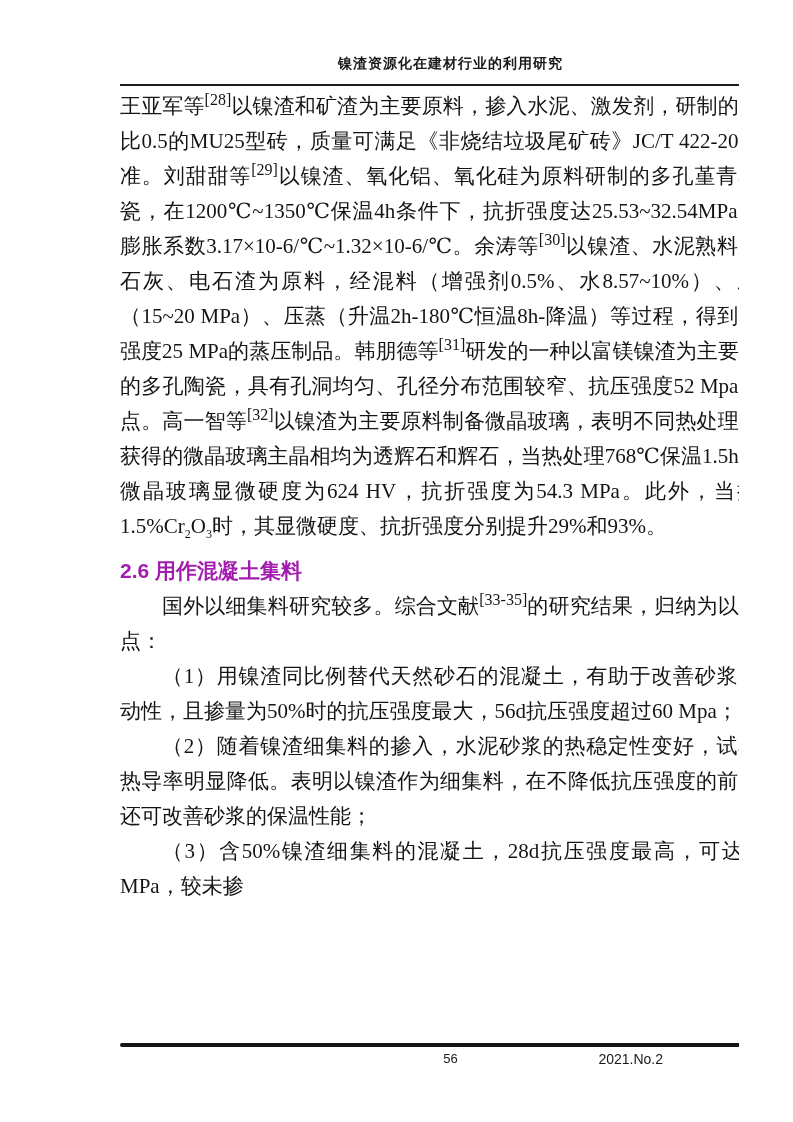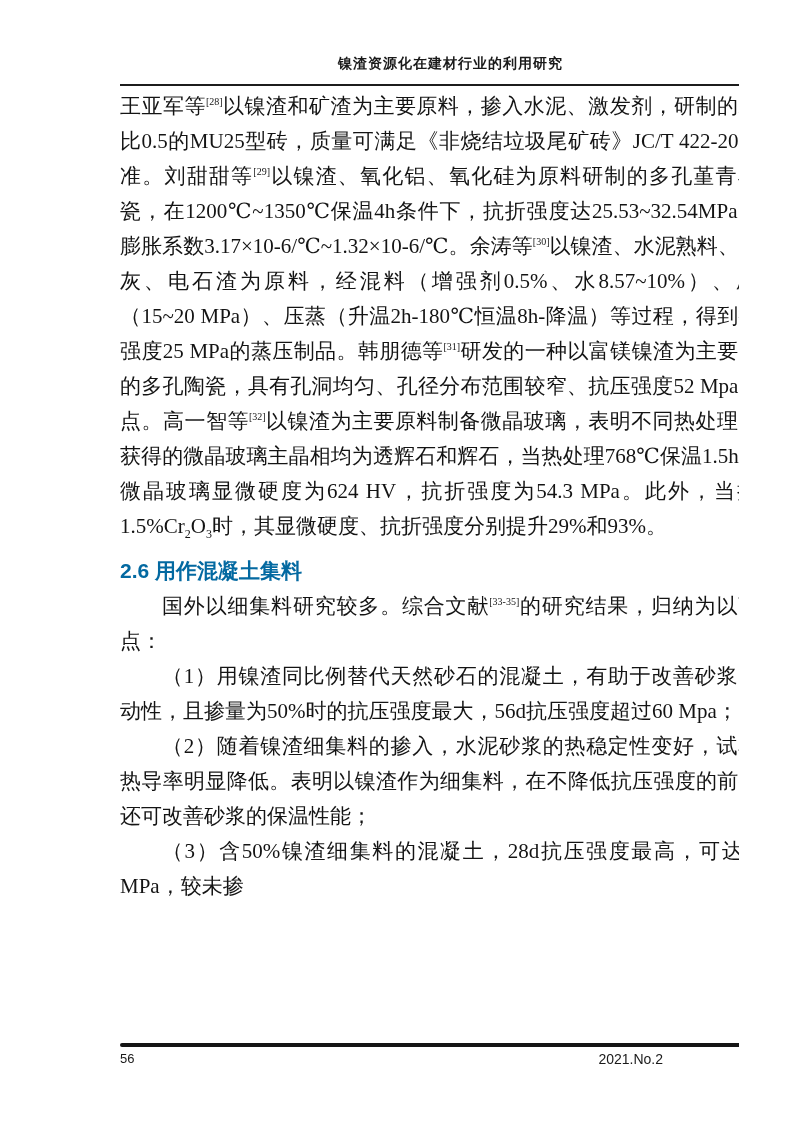--- a/index.html
+++ b/index.html
@@ -27,39 +27,39 @@
   }
   .doc-body {
     position:absolute; top:89px; left:66px; width:661px;
     font-size:21px; line-height:35px;
     text-align:justify;
     text-justify:inter-ideograph;
   }
   .doc-body p { margin:0; }
   .doc-body p.indent { text-indent:2em; }
   .doc-body sup {
-    font-size:10px; line-height:0; vertical-align:super;
+    font-size:16px; line-height:0; vertical-align:super;
   }
   .doc-body sub {
     font-size:12px; line-height:0; vertical-align:sub;
   }
   .section-heading {
     margin:9px 0 1px 0;
     font-size:21px; line-height:35px;
     font-weight:bold;
     font-family:"Liberation Sans","DejaVu Sans",sans-serif;
-    color:#0369a1;
+    color:#a21caf;
   }
   .foot-rule {
     position:absolute; top:1043px; left:66px; width:661px; height:4px;
     background:#151515; border-radius:2px;
   }
   .footer-pageno {
     position:absolute; top:1050px; left:66px; width:661px;
-    text-align:left;
+    text-align:center;
     font-size:13px; line-height:18px;
     font-family:"Liberation Sans","DejaVu Sans",sans-serif;
     color:#1a1a1a;
   }
   .footer-issue {
     position:absolute; top:1050px; right:76px;
     font-size:14px; line-height:18px;
     font-family:"Liberation Sans","DejaVu Sans",sans-serif;
     color:#1a1a1a;
   }

